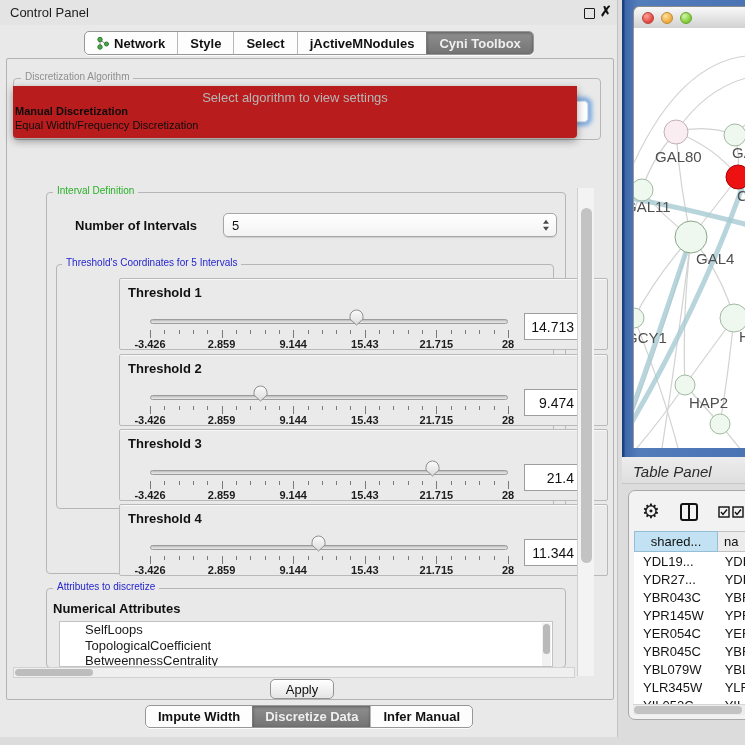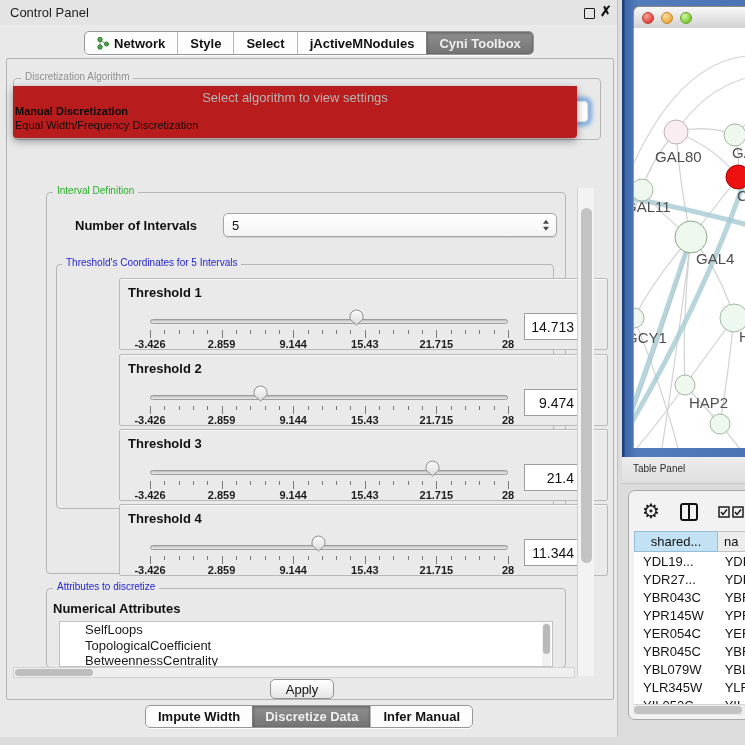--- a/index.html
+++ b/index.html
@@ -109,21 +109,21 @@
     border-left:1px solid #8a8a8a; border-top:1px solid #8a8a8a; }
   .light { position:absolute; top:5px; width:12px; height:12px; border-radius:50%; }
   #light-red { left:8px; background:radial-gradient(circle at 35% 30%, #ffa49c, #e2423a 70%); border:1px solid #b5433c; }
   #light-yellow { left:27px; background:radial-gradient(circle at 35% 30%, #ffe0a0, #eda83c 70%); border:1px solid #c08a32; }
   #light-green { left:46px; background:radial-gradient(circle at 35% 30%, #d2f6a6, #7ccb33 70%); border:1px solid #6aa32c; }
   #net-canvas { position:absolute; left:0; top:22px; width:112px; height:420px;
     background:#ffffff; border-left:1px solid #999; }
 
   #table-band { position:absolute; left:622px; top:457px; width:123px; height:27px;
     background:linear-gradient(#ededed,#dedede); border-bottom:1px solid #c6c6c6; }
-  #table-band-label { position:absolute; left:11px; top:6px; font-size:10px; color:#2c2c2c; }
+  #table-band-label { position:absolute; left:11px; top:6px; font-size:15px; color:#2c2c2c;font-style:italic; }
 
   #table-panel { position:absolute; left:628px; top:490px; width:125px; height:230px;
     background:#f2f2f2; border:1px solid #a8a8a8; border-radius:7px 0 0 7px; }
   #tp-toolbar { position:absolute; left:0; top:6px; width:100%; height:30px; }
   #gear-icon { position:absolute; left:13px; top:2px; font-size:20px; color:#1a1a1a; line-height:24px; }
   #cols-icon { position:absolute; left:50px; top:5px; }
   #checks-icon { position:absolute; left:89px; top:9px; }
   #tp-header { position:absolute; left:5px; top:40px; height:21px; display:flex; font-size:13px; }
   #tp-col0 { width:84px; background:#c2e1f2; border:1px solid #93bed6; display:flex;
     align-items:center; justify-content:center; color:#111; }

